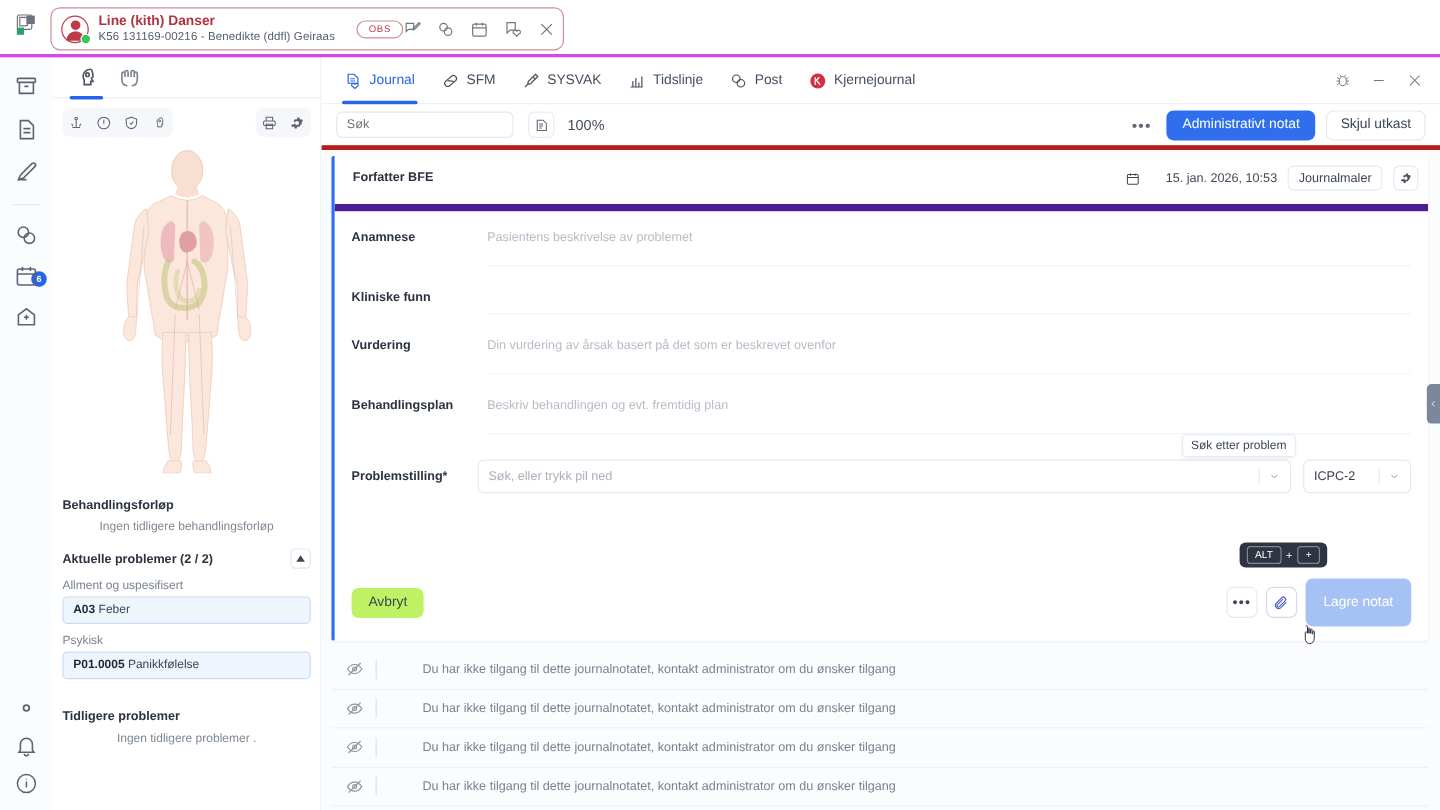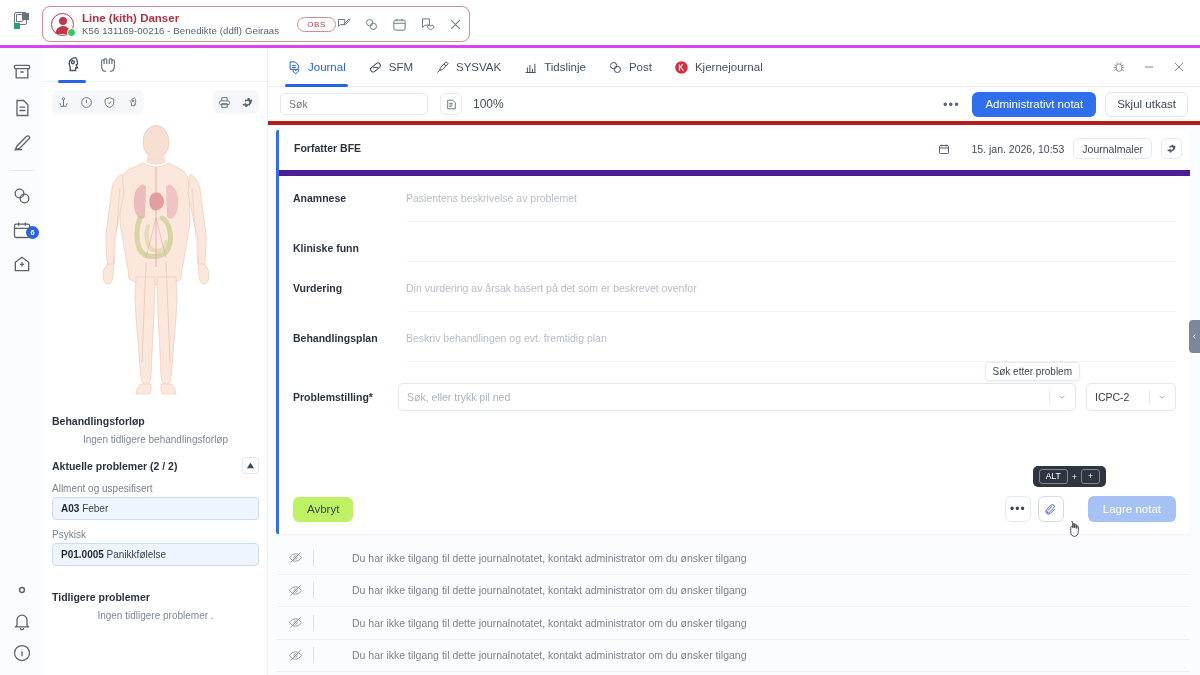--- a/index.html
+++ b/index.html
@@ -109,21 +109,21 @@
   .select-big { flex: 1; height: 28px; border: 1px solid #e4e9f0; border-radius: 5px; background: #fff; display: flex; align-items: center; padding: 0 8px; font-size: 10.5px; color: #a9b1bb; cursor: pointer; }
   .select-small { width: 90px; margin-left: 10px; height: 28px; border: 1px solid #e4e9f0; border-radius: 5px; background: #fff; display: flex; align-items: center; padding: 0 8px; font-size: 10.5px; color: #323b47; cursor: pointer; }
   .sel-caret { margin-left: auto; display: flex; align-items: center; gap: 7px; color: #8d96a1; }
   .sel-div { width: 1px; height: 14px; background: #e7ebf1; }
 
   .note-foot { position: absolute; left: 0; right: 0; bottom: 12px; padding: 0 14px; display: flex; align-items: center; }
   .btn-cancel { background: #bef264; border: none; border-radius: 6px; height: 25px; padding: 0 14px; font-size: 11.5px; color: #3c4654; cursor: pointer; font-family: inherit; }
   .foot-right { margin-left: auto; display: flex; align-items: center; gap: 7px; position: relative; }
   .icon-sq { width: 26px; height: 26px; border: 1px solid #e6eaf0; border-radius: 6px; background: #fff; display: flex; align-items: center; justify-content: center; cursor: pointer; color: #4b5563; }
   .icon-sq.hl { border-color: #d6dce5; }
-  .btn-save { background: #a6c2f5; color: #fff; border: none; border-radius: 6px; height: 26px; padding: 0 15px; font-size: 11.5px; cursor: pointer; font-family: inherit; margin-left: 17px; }
+  .btn-save { background: #a6c2f5; color: #fff; border: none; border-radius: 6px; height: 40px; padding: 0 15px; font-size: 11.5px; cursor: pointer; font-family: inherit; }
   .kbd-tip { position: absolute; right: 70px; top: -30px; background: #2e3440; border-radius: 5px; padding: 3px 6px; display: flex; align-items: center; gap: 4px; }
   .kbd { border: 1px solid #7d8694; border-radius: 3px; color: #fff; font-size: 8.5px; padding: 1px 6px; line-height: 11px; }
   .kbd-plus { color: #fff; font-size: 9px; }
   .cursor-hand { position: absolute; left: 62px; bottom: -17px; width: 15px; height: 19px; }
 
   
   .locklist { position: absolute; left: 8px; top: 494px; right: 10px; }
   .lockrow { display: flex; align-items: center; height: 32.5px; border-bottom: 1px solid #eef2f7; padding-left: 12px; }
   .lockrow .eye { width: 15px; height: 15px; color: #8b949f; flex: 0 0 auto; }
   .lockrow .bar { width: 1px; height: 16px; background: #dde3ea; margin: 0 10px; }

